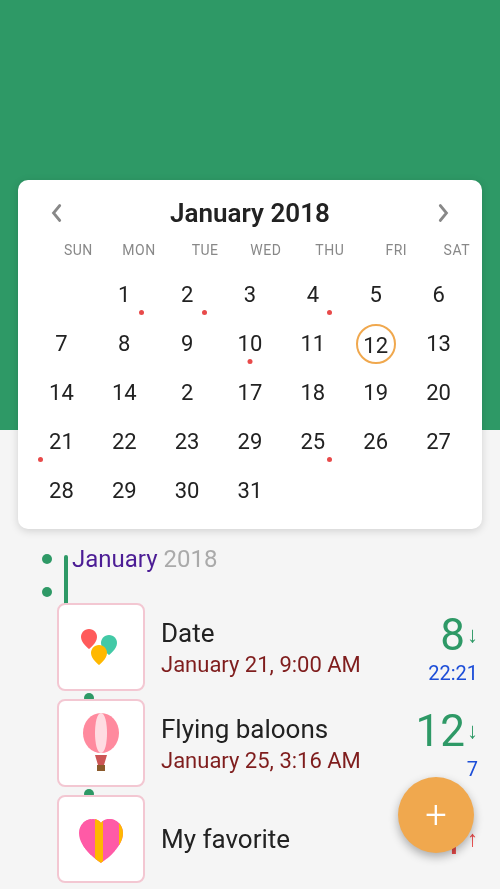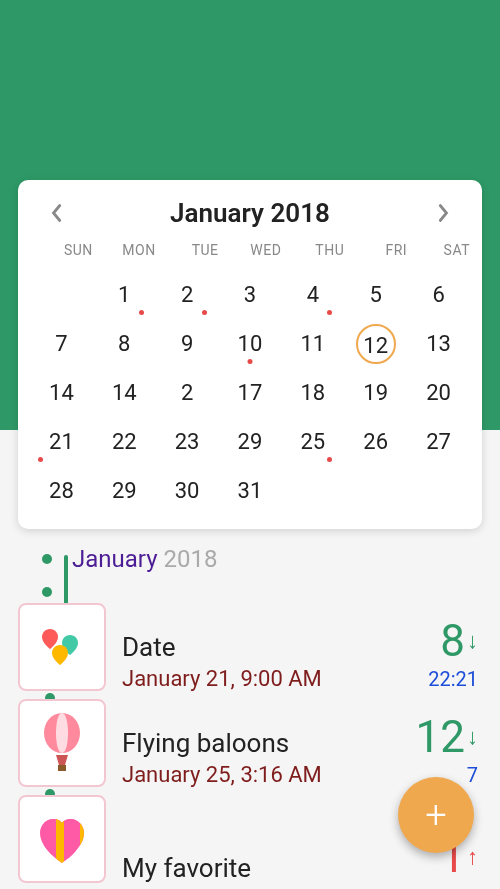--- a/index.html
+++ b/index.html
@@ -157,24 +157,25 @@
     margin-bottom: 14px;
     padding-left: 24px;
   }
   .vline-dot { width:10px; height:10px; border-radius:50%; background:#2e9966; }
   .vline { position:absolute; left:46px; top:10px; width:4px; height:58px; background:#2e9966; border-radius:2px;}
   .month-label { font-size:24px; color:#2e9966; font-weight:500; }
   .month-label span { color:#aaa; font-weight:400; }
 
   .event-row {
     display: flex;
-    align-items: flex-end;
+    align-items: center;
     background: transparent;
     margin-bottom: 8px;
     position: relative;
+    margin-left: 39px;
   }
   .event-icon {
     width: 88px;
     height: 88px;
     border-radius: 8px;
     background: #fff;
     border: 2px solid #f3c7d2;
     display: flex;
     align-items: center;
     justify-content: center;

